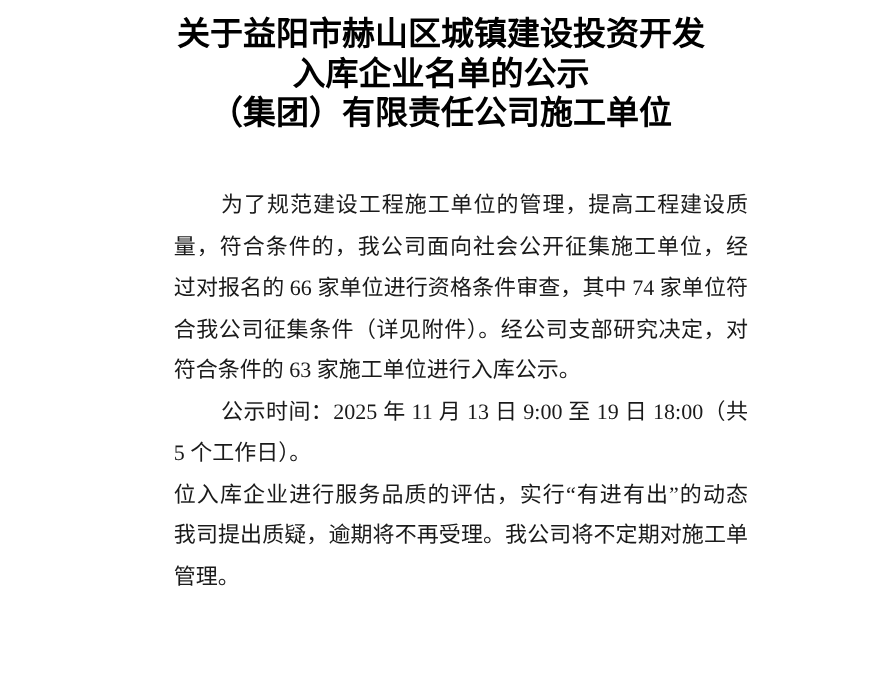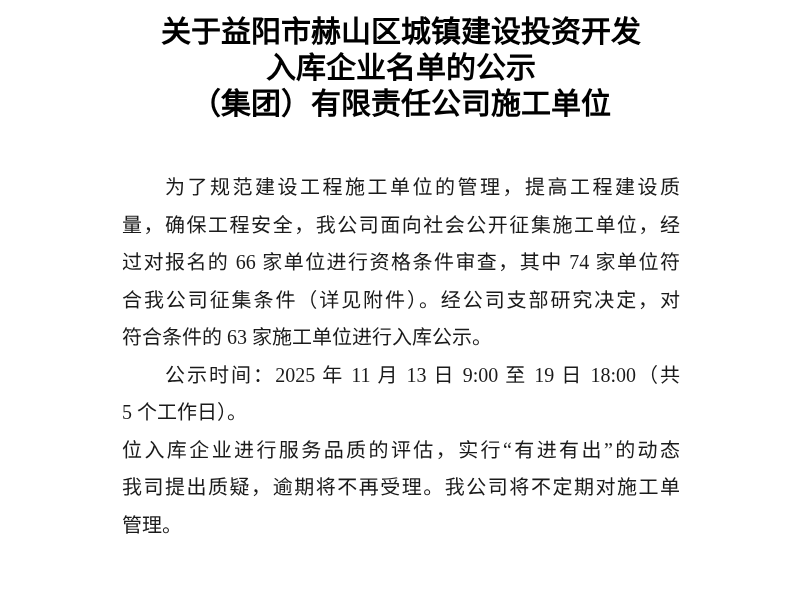--- a/index.html
+++ b/index.html
@@ -39,20 +39,21 @@
     font-family: "Liberation Serif", "DejaVu Serif", serif;
     font-size: 20px;
     line-height: 37.5px;
     color: #1a1a1a;
   }
   .body-line {
     text-align: justify;
     text-align-last: justify;
     overflow: hidden;
     height: 37.5px;
+    margin-left: 36px;
   }
   .body-line.para-end {
     text-align-last: left;
   }
   .body-line.indent {
     text-indent: 43px;
   }
 </style>
 </head>
 <body>
@@ -60,21 +61,21 @@
 <div class="page">
 
   <div class="doc-title">
     <div class="title-line">关于益阳市赫山区城镇建设投资开发</div>
     <div class="title-line">入库企业名单的公示</div>
     <div class="title-line">（集团）有限责任公司施工单位</div>
   </div>
 
   <div class="doc-body">
     <div class="body-line indent">为了规范建设工程施工单位的管理，提高工程建设质</div>
-    <div class="body-line">量，确保工程安全，我公司面向社会公开征集施工单位，经</div>
+    <div class="body-line">量，符合条件的，我公司面向社会公开征集施工单位，经</div>
     <div class="body-line">过对报名的 66 家单位进行资格条件审查，其中 74 家单位符</div>
     <div class="body-line">合我公司征集条件（详见附件）。经公司支部研究决定，对</div>
     <div class="body-line para-end">符合条件的 63 家施工单位进行入库公示。</div>
     <div class="body-line indent">公示时间：2025 年 11 月 13 日 9:00 至 19 日 18:00（共</div>
     <div class="body-line para-end">5 个工作日）。</div>
     <div class="body-line">位入库企业进行服务品质的评估，实行“有进有出”的动态</div>
     <div class="body-line">我司提出质疑，逾期将不再受理。我公司将不定期对施工单</div>
     <div class="body-line para-end">管理。</div>
   </div>
 

